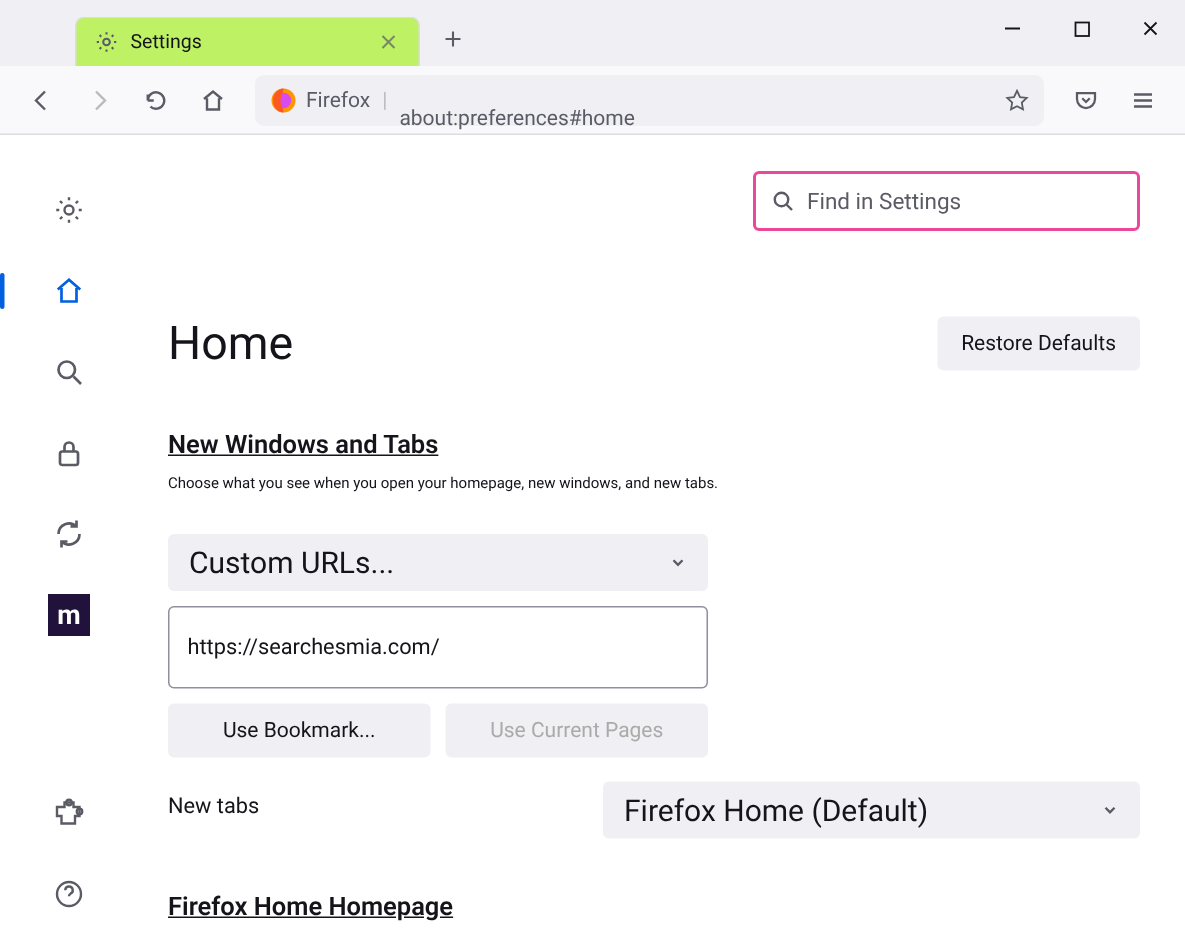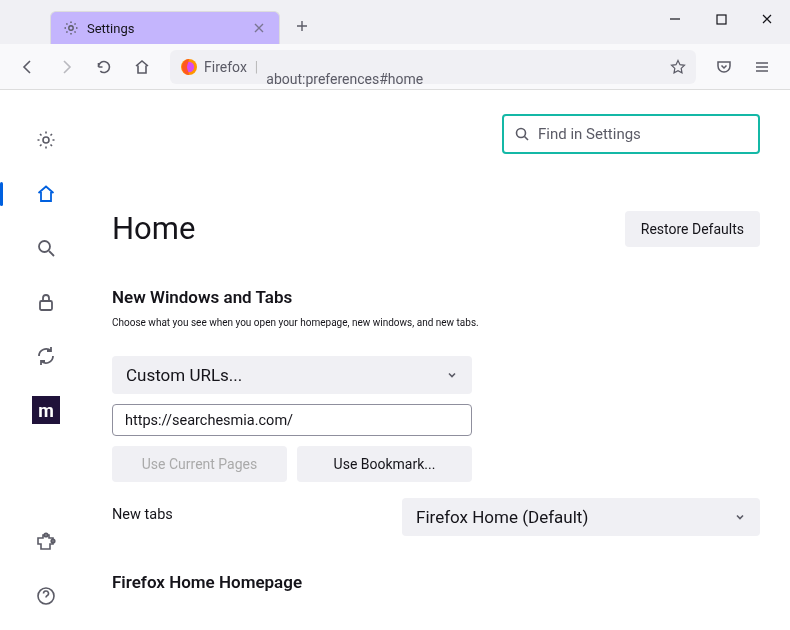--- a/index.html
+++ b/index.html
@@ -1,19 +1,19 @@
 <!DOCTYPE html>
 <html><head>
 <meta charset="utf-8">
 <style>
 * { margin: 0; padding: 0; box-sizing: border-box; font-family: -apple-system, BlinkMacSystemFont, "Segoe UI", Roboto, sans-serif; }
 body { width: 790px; height: 630px; background: #fff; overflow: hidden; position: relative; }
 
 .titlebar { height: 44px; display: flex; align-items: flex-end; padding: 0 12px 0 50px; position: relative; background: #f0f0f4; }
-.tab { display: flex; align-items: center; background: #c4b5fd; border-radius: 6px 6px 0 0; padding: 8px 12px; min-width: 230px; font-size: 13px; color: #15141a; border: 1px solid #ddd; border-bottom: none; }
+.tab { display: flex; align-items: center; background: #bef264; border-radius: 6px 6px 0 0; padding: 8px 12px; min-width: 230px; font-size: 13px; color: #15141a; border: 1px solid #ddd; border-bottom: none; }
 .tab-icon { width: 16px; height: 16px; margin-right: 8px; display: flex; align-items: center; justify-content: center; }
 .tab-title { flex: 1; }
 .tab-close { width: 16px; height: 16px; cursor: pointer; display: flex; align-items: center; justify-content: center; opacity: 0.7; }
 .newtab { width: 28px; height: 28px; margin-left: 8px; display: flex; align-items: center; justify-content: center; cursor: pointer; border-radius: 4px; margin-bottom: 4px; }
 .winctrl { position: absolute; right: 0; top: 0; height: 38px; display: flex; }
 .winctrl div { width: 46px; display: flex; align-items: center; justify-content: center; cursor: pointer; }
 
 .toolbar { height: 46px; display: flex; align-items: center; padding: 0 12px; gap: 6px; border-bottom: 1px solid #ddd; background: #f9f9fb; }
 .tbtn { width: 32px; height: 32px; display: flex; align-items: center; justify-content: center; border-radius: 4px; cursor: pointer; }
 .tbtn.disabled { opacity: 0.4; cursor: default; }
@@ -26,33 +26,33 @@
 
 .content { display: flex; height: calc(100% - 90px); position: relative; }
 .sidebar { width: 92px; padding-top: 36px; display: flex; flex-direction: column; align-items: center; gap: 26px; }
 .sbitem { width: 28px; height: 28px; display: flex; align-items: center; justify-content: center; cursor: pointer; color: #5b5b66; border-radius: 4px; position: relative; }
 .sbitem.active { color: #0060df; }
 .sbitem.active::before { content: ""; position: absolute; left: -32px; top: 2px; bottom: 2px; width: 3px; background: #0060df; border-radius: 2px; }
 .sbitem.mozilla { background: #20123a; color: #fff; width: 28px; height: 28px; font-weight: bold; font-size: 18px; border-radius: 0; }
 .sidebar-spacer { flex: 1; }
 
 .main { flex: 1; padding: 24px 30px 0 20px; overflow: hidden; }
-.searchbox { float: right; border: 2px solid #14b8a6; border-radius: 4px; height: 40px; width: 258px; display: flex; align-items: center; padding: 0 10px; color: #5b5b66; font-size: 15px; gap: 8px; }
+.searchbox { float: right; border: 2px solid #ec4899; border-radius: 4px; height: 40px; width: 258px; display: flex; align-items: center; padding: 0 10px; color: #5b5b66; font-size: 15px; gap: 8px; }
 .hdr-row { clear: both; display: flex; align-items: center; justify-content: space-between; padding-top: 56px; margin-bottom: 40px; }
 .page-title { font-size: 31px; font-weight: 400; color: #15141a; }
 .btn { background: #f0f0f4; border: none; border-radius: 4px; padding: 10px 16px; font-size: 14px; cursor: pointer; color: #15141a; }
 .btn.disabled { color: #aaa; cursor: default; }
-.section-title { font-size: 17px; font-weight: 600; color: #15141a; margin-bottom: 10px; }
+.section-title { font-size: 17px; font-weight: 600; color: #15141a; margin-bottom: 10px; text-decoration: underline; }
 .section-desc { font-size: 10px; color: #15141a; margin-bottom: 28px; }
 .form-row { display: flex; align-items: flex-start; margin-bottom: 16px; }
 .form-label { width: 290px; font-size: 14.5px; color: #15141a; padding-top: 8px; }
 .form-control { flex: 1; max-width: 360px; }
-.select { background: #f0f0f4; border-radius: 4px; height: 38px; display: flex; align-items: center; padding: 0 14px; font-size: 17px; color: #15141a; cursor: pointer; position: relative; }
+.select { background: #f0f0f4; border-radius: 4px; height: 38px; display: flex; align-items: center; padding: 0 14px; font-size: 20px; color: #15141a; cursor: pointer; position: relative; }
 .select .chev { margin-left: auto; }
-.txtinput { width: 100%; height: 32px; border: 1px solid #8f8f9d; border-radius: 4px; padding: 0 12px; font-size: 14.5px; color: #15141a; margin-top: 10px; }
+.txtinput { width: 100%; height: 55px; border: 1px solid #8f8f9d; border-radius: 4px; padding: 0 12px; font-size: 14.5px; color: #15141a; margin-top: 10px; }
 .btn-row { display: flex; gap: 10px; margin-top: 10px; }
 .btn-row .btn { flex: 1; text-align: center; }
 .section2 { margin-top: 36px; }
 
 svg { display: block; }
 </style>
 </head>
 <body>
 
 <div class="titlebar">
@@ -218,22 +218,22 @@
         <div class="select">
           <span>Custom URLs...</span>
           <span class="chev">
               <svg width="12" height="12" viewBox="0 0 12 12" fill="none" stroke="#5b5b66" stroke-width="1.6">
                 <path d="M3 4.5l3 3 3-3"></path>
               </svg>
             </span>
         </div>
         <input class="txtinput" value="https://searchesmia.com/" style="">
         <div class="btn-row">
+          <button class="btn">Use Bookmark...</button>
           <button class="btn disabled">Use Current Pages</button>
-          <button class="btn">Use Bookmark...</button>
         </div>
       </div>
     </div>
 
     <div class="form-row">
       <div class="form-label">New tabs</div>
       <div class="form-control">
         <div class="select">
           <span>Firefox Home (Default)</span>
           <span class="chev">

